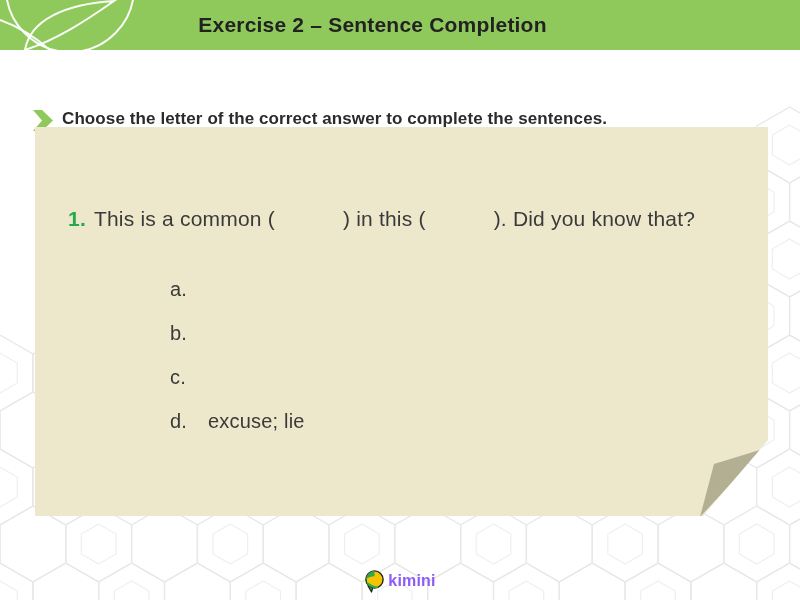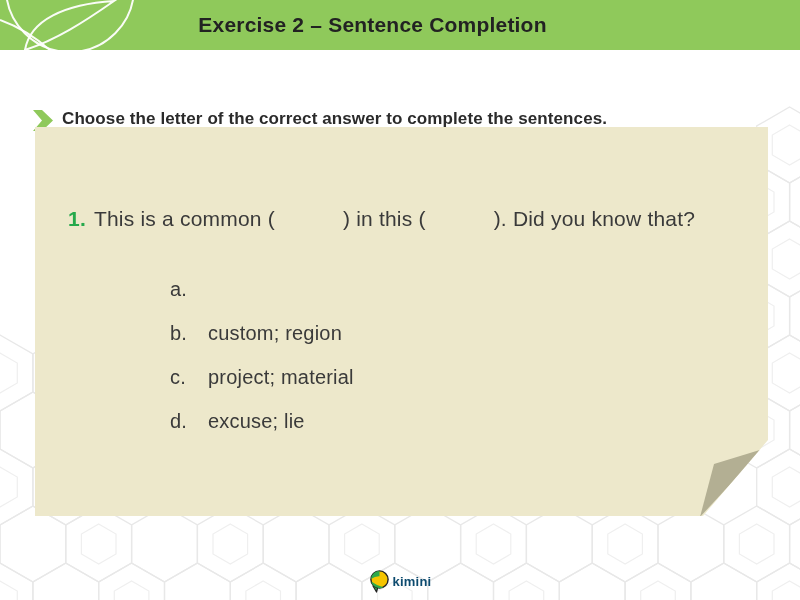--- a/index.html
+++ b/index.html
@@ -52,21 +52,21 @@
   .option-row{
     display:flex;align-items:baseline;height:44px;
     font-size:20px;color:var(--body-text,#3A3A3A);letter-spacing:.2px;
   }
   .option-letter{width:38px;}
   
   .brand{
     position:absolute;left:0;right:0;top:568px;height:26px;z-index:2;
     display:flex;align-items:center;justify-content:center;gap:3px;
   }
-  .brand-name{font-size:13px;font-weight:600;color:#0c4a6e;letter-spacing:.2px;}
+  .brand-name{font-size:16px;font-weight:600;color:#8b5cf6;letter-spacing:.2px;}
 </style>
 </head>
 <body>
 
 <div id="stage">
 
   <svg id="hexlayer" viewBox="0 0 800 600" xmlns="http://www.w3.org/2000/svg">
       <polygon points="789.6,107.0 822.5,126.0 822.5,164.0 789.6,183.0 756.7,164.0 756.7,126.0" fill="none" stroke="#E8E8E8" stroke-width="1.3"></polygon>
       <polygon points="789.6,125.0 806.9,135.0 806.9,155.0 789.6,165.0 772.3,155.0 772.3,135.0" fill="none" stroke="#EFEFEF" stroke-width="1.2"></polygon>
       <polygon points="855.4,107.0 888.3,126.0 888.3,164.0 855.4,183.0 822.5,164.0 822.5,126.0" fill="none" stroke="#E8E8E8" stroke-width="1.3"></polygon>
@@ -194,25 +194,23 @@
 
   <div class="card">
     <div class="question-line"><span class="q-number">1.</span><span>This is a common (</span><span class="answer-blank"></span><span>) in this (</span><span class="answer-blank"></span><span>). Did you know that?</span></div>
 
     <div class="options">
       <div class="option-row">
         <span class="option-letter">a.</span>
       </div>
       <div class="option-row">
         <span class="option-letter">b.</span>
-        <span>custom; region</span>
       </div>
       <div class="option-row">
         <span class="option-letter">c.</span>
-        <span>project; material</span>
       </div>
       <div class="option-row">
         <span class="option-letter">d.</span>
         <span>excuse; lie</span>
       </div>
     </div>
 
     <svg class="fold" viewBox="0 0 73 72" xmlns="http://www.w3.org/2000/svg">
       <polygon points="68,4 19,19 5,72" fill="#B3AF93"></polygon>
     </svg>

